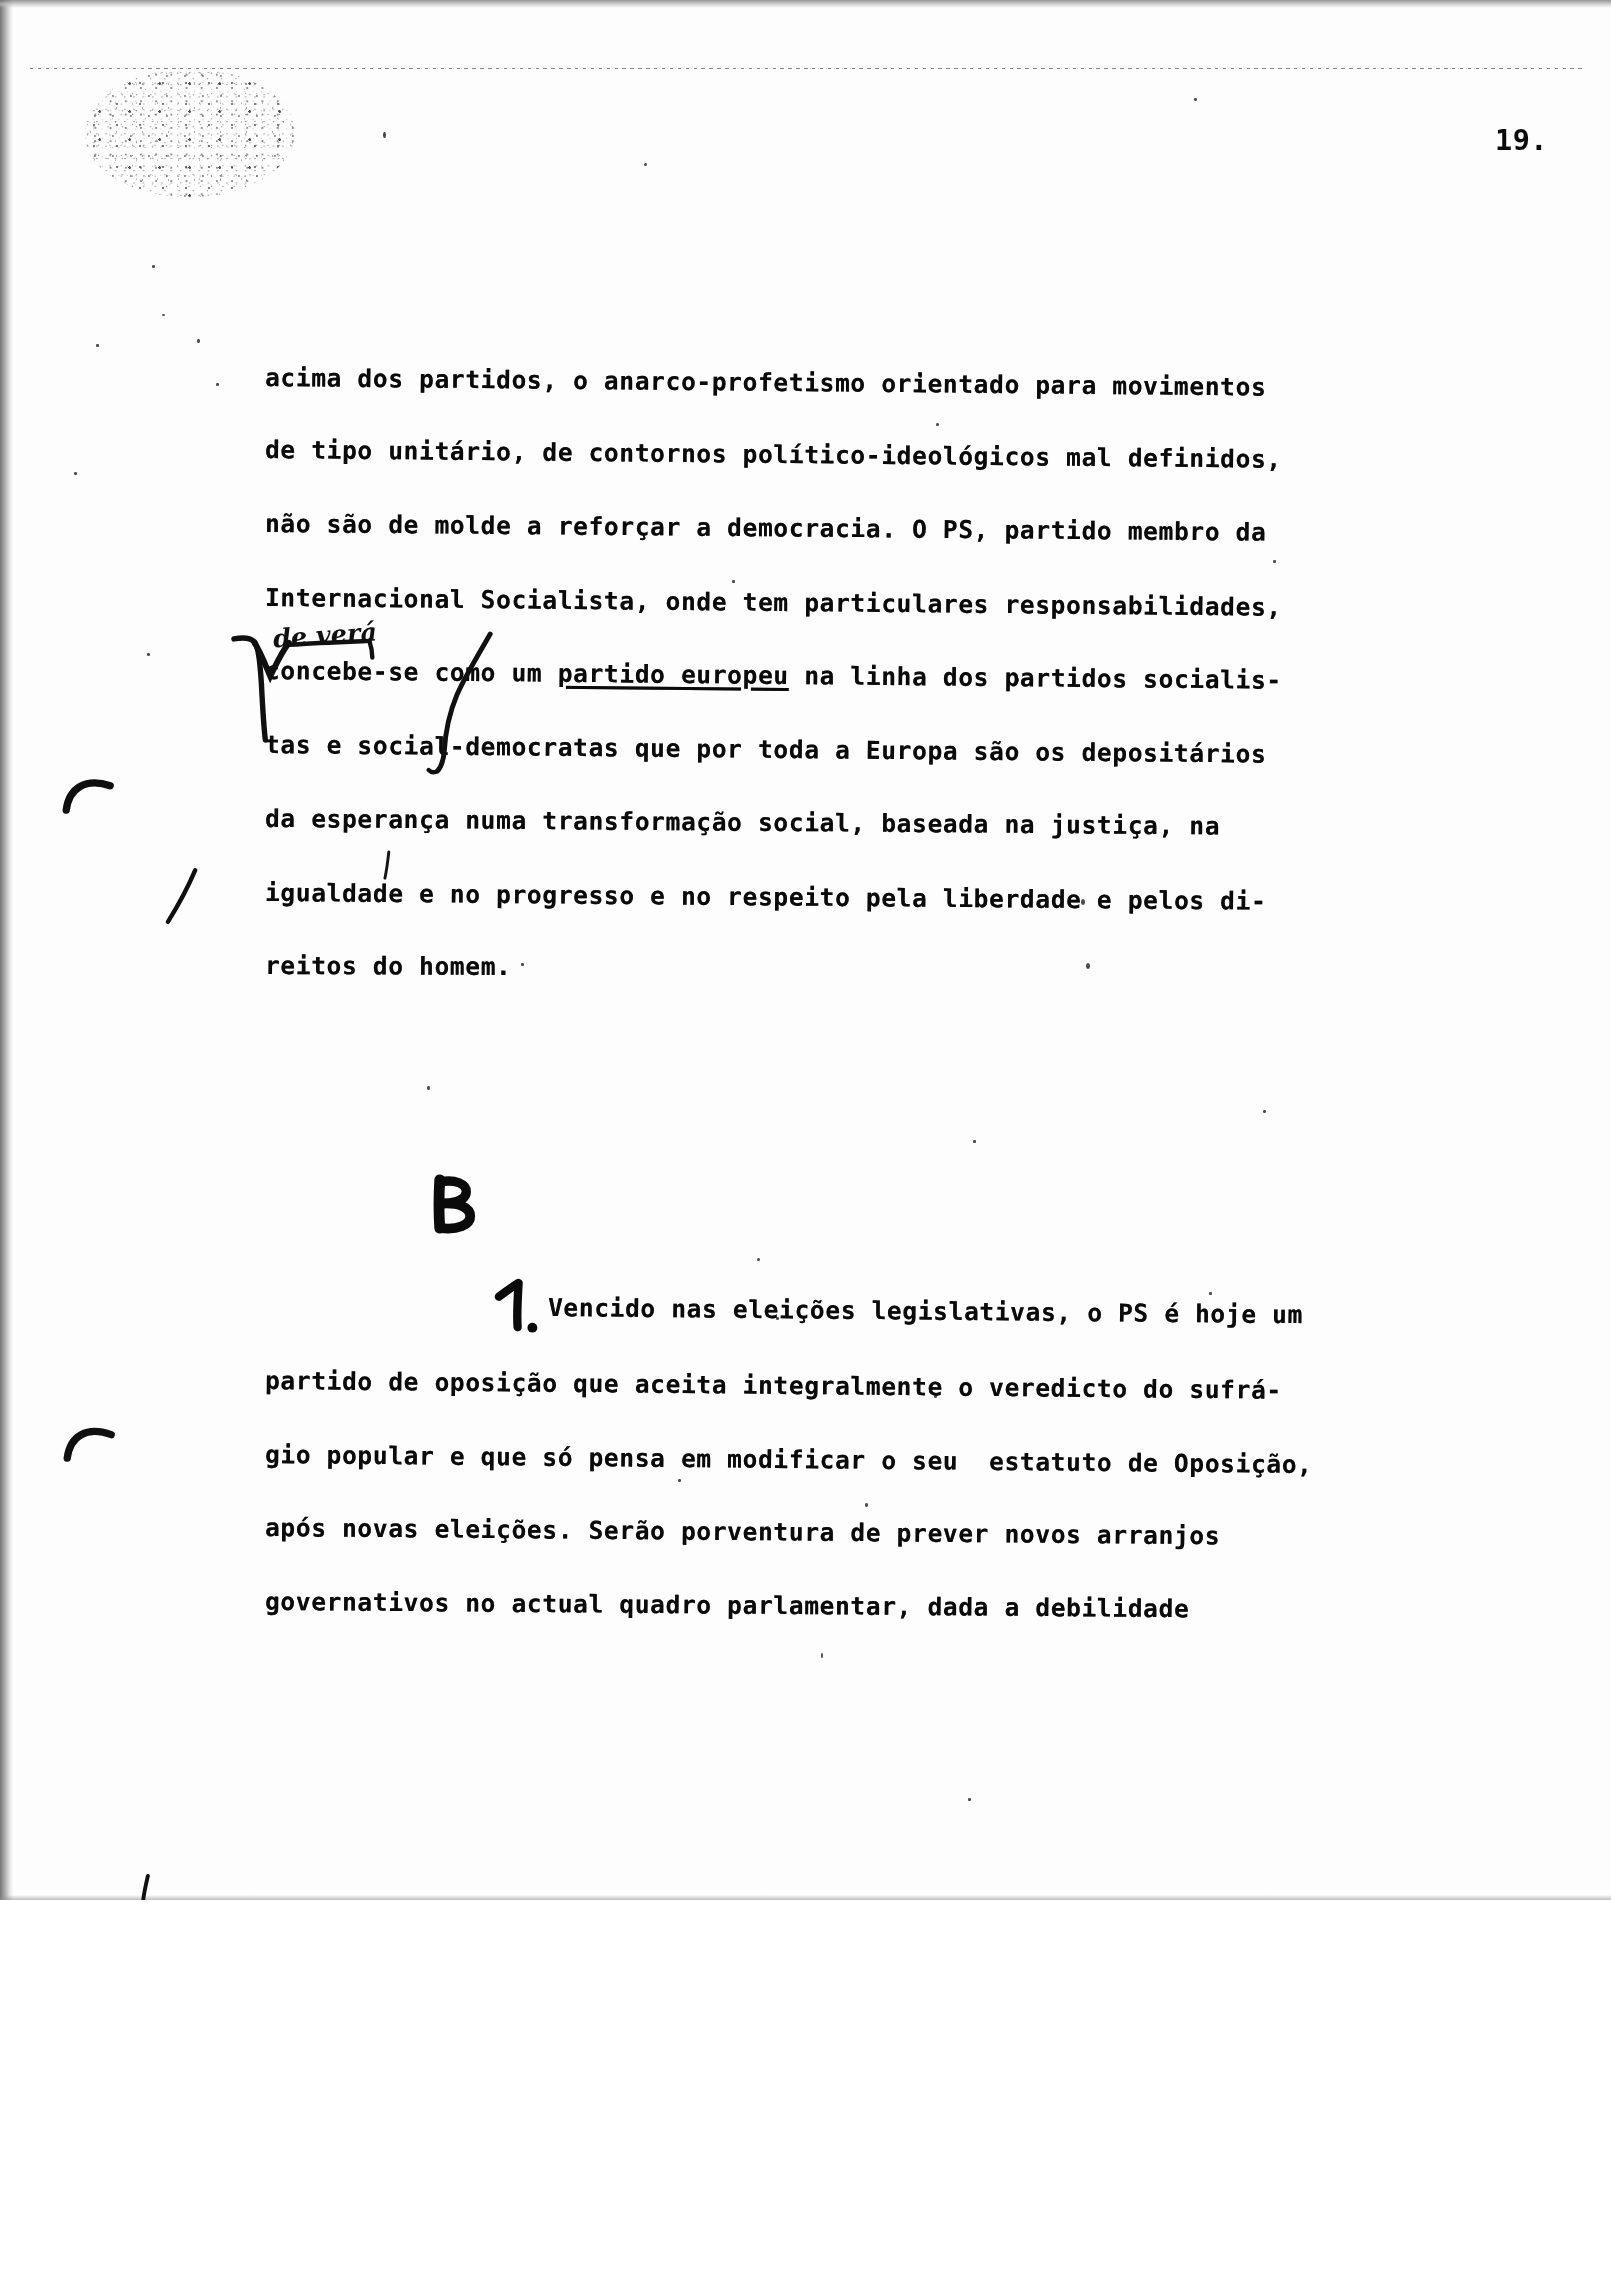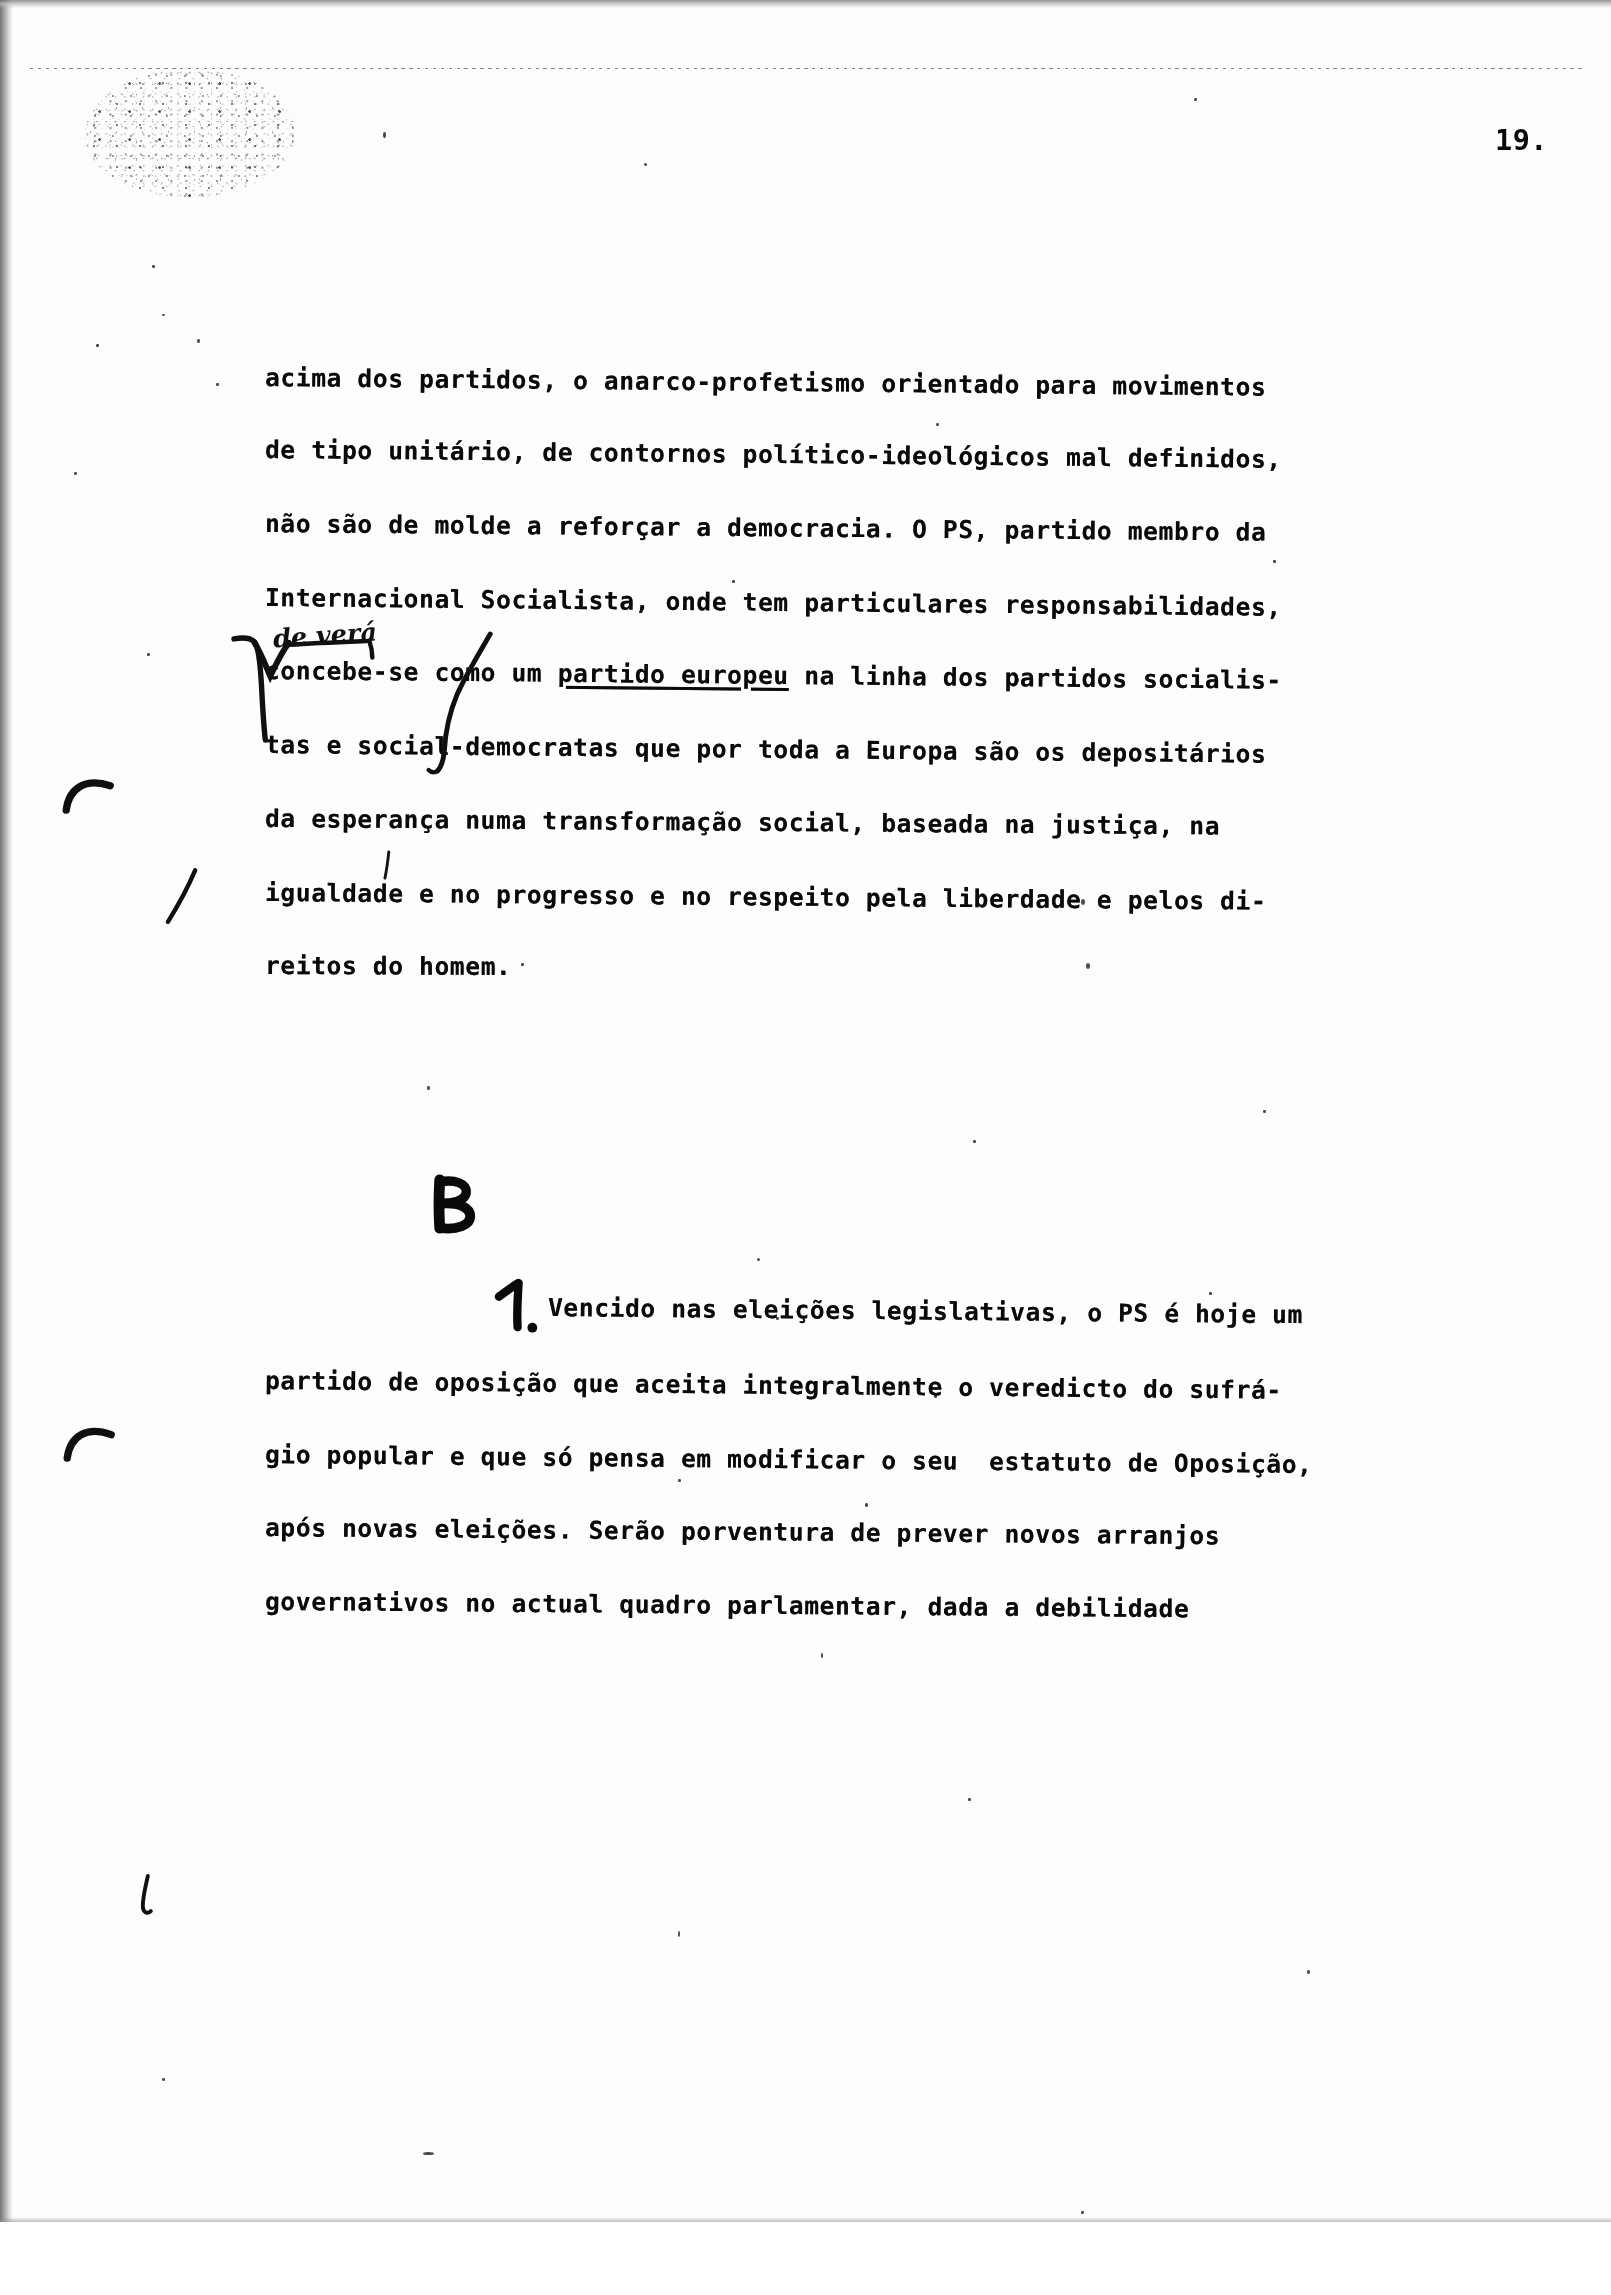--- a/index.html
+++ b/index.html
@@ -3,21 +3,21 @@
 <meta charset="utf-8">
 <style>
   html, body {
     margin: 0;
     padding: 0;
     background: #ffffff;
   }
   .page {
     position: relative;
     width: 1612px;
-    height: 2222px;
+    height: 1900px;
     background: #fdfdfd;
     overflow: hidden;
     font-family: "DejaVu Sans Mono", "Liberation Mono", monospace;
     color: #0a0a0a;
   }
 
   
   .scan-edge-left {
     position: absolute;
     left: 0; top: 0;

